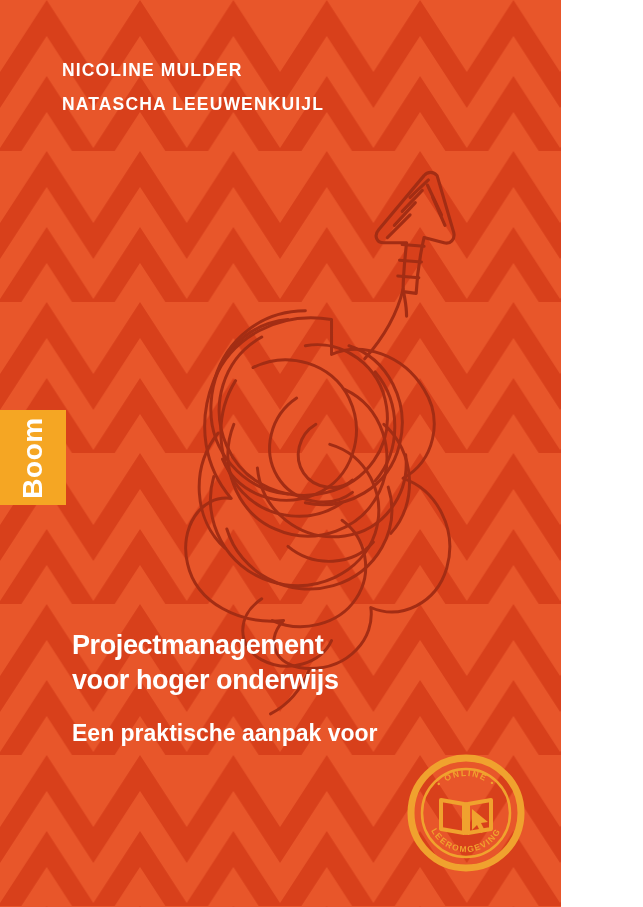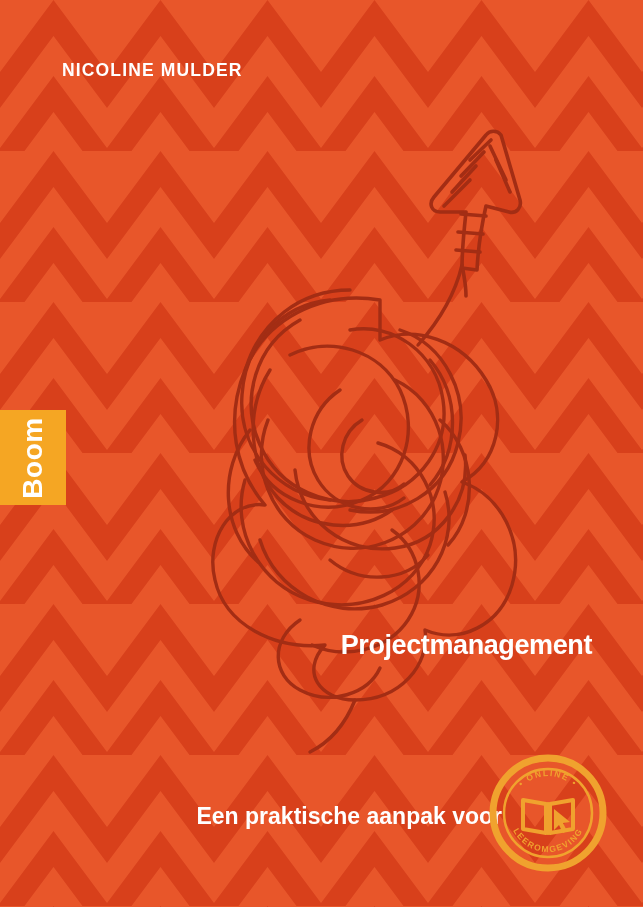--- a/index.html
+++ b/index.html
@@ -5,25 +5,24 @@
   html, body {
     margin: 0;
     padding: 0;
     background: #ffffff;
   }
   body {
     font-family: "Liberation Sans", sans-serif;
   }
   .cover {
     position: relative;
-    width: 643px;
+    width: 561px;
     height: 907px;
     overflow: hidden;
     background: #E8562A;
-    text-align: right;
   }
   
   .bg-pattern {
     position: absolute;
     inset: 0;
     z-index: 0;
   }
   .bg-pattern svg {
     display: block;
     width: 100%;
@@ -91,21 +90,21 @@
     color: #ffffff;
     font-size: 27px;
     font-weight: bold;
     line-height: 1.28;
     letter-spacing: -0.4px;
     white-space: nowrap;
   }
   .subtitle-block {
     position: absolute;
     left: 72px;
-    top: 799px;
+    top: 716px;
     z-index: 3;
     width: 430px;
   }
   .subtitle-line {
     color: #ffffff;
     font-size: 23px;
     font-weight: bold;
     line-height: 1.55;
     letter-spacing: 0px;
     white-space: nowrap;
@@ -182,28 +181,30 @@
         <path d="M470 160 L491 140"></path>
         <path d="M490 146 L506 180"></path>
         <path d="M496 160 L510 192"></path>
         <path d="M466 296 C466 285 464 277 463 270"></path>
       </g>
     </svg>
   </div>
 
   <div class="authors">
     <div class="author">NICOLINE MULDER</div>
+    <div class="author">NATASCHA LEEUWENKUIJL</div>
   </div>
 
   <div class="publisher-logo">
     <span class="word">Boom</span>
   </div>
 
   <div class="title-block">
     <div class="title-line">Projectmanagement</div>
+    <div class="title-line">voor hoger onderwijs</div>
   </div>
 
   <div class="subtitle-block">
     <div class="subtitle-line">Een praktische aanpak voor</div>
   </div>
 
   <div class="online-badge">
     <svg viewBox="0 0 118 118" xmlns="http://www.w3.org/2000/svg">
       <defs>
         <path id="arcTop" d="M 22 59 A 37 37 0 0 1 96 59"></path>

